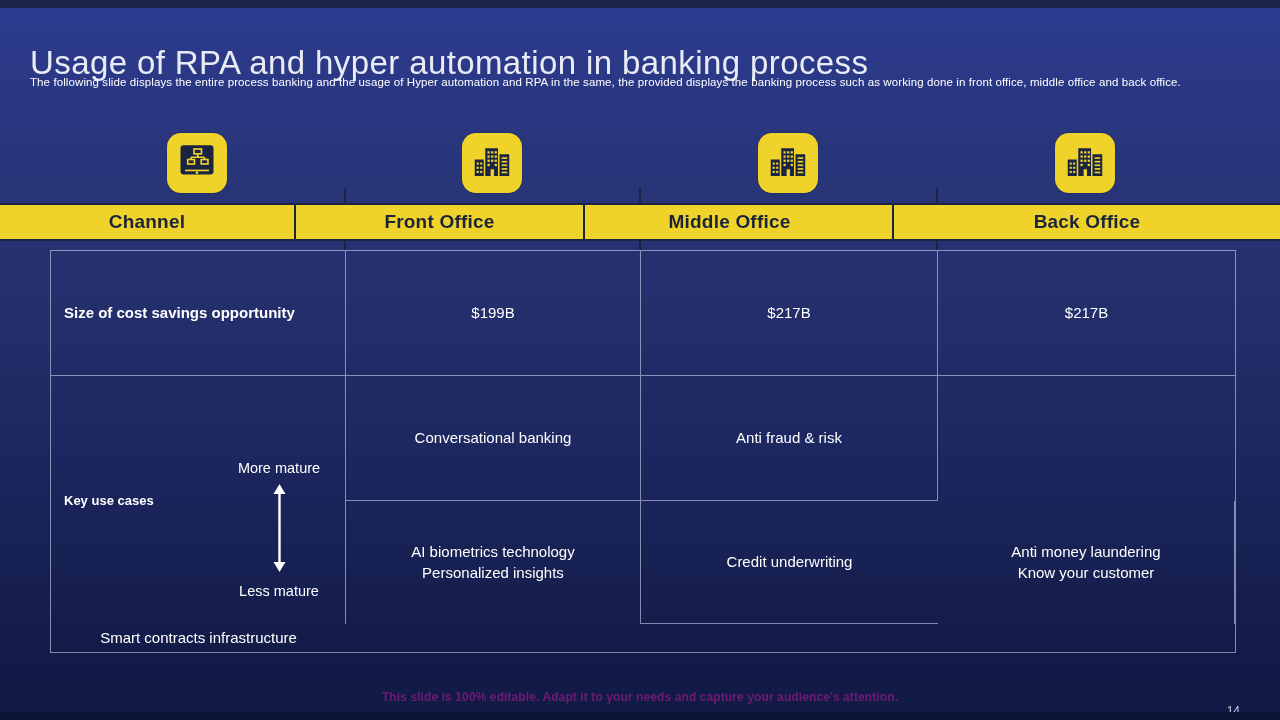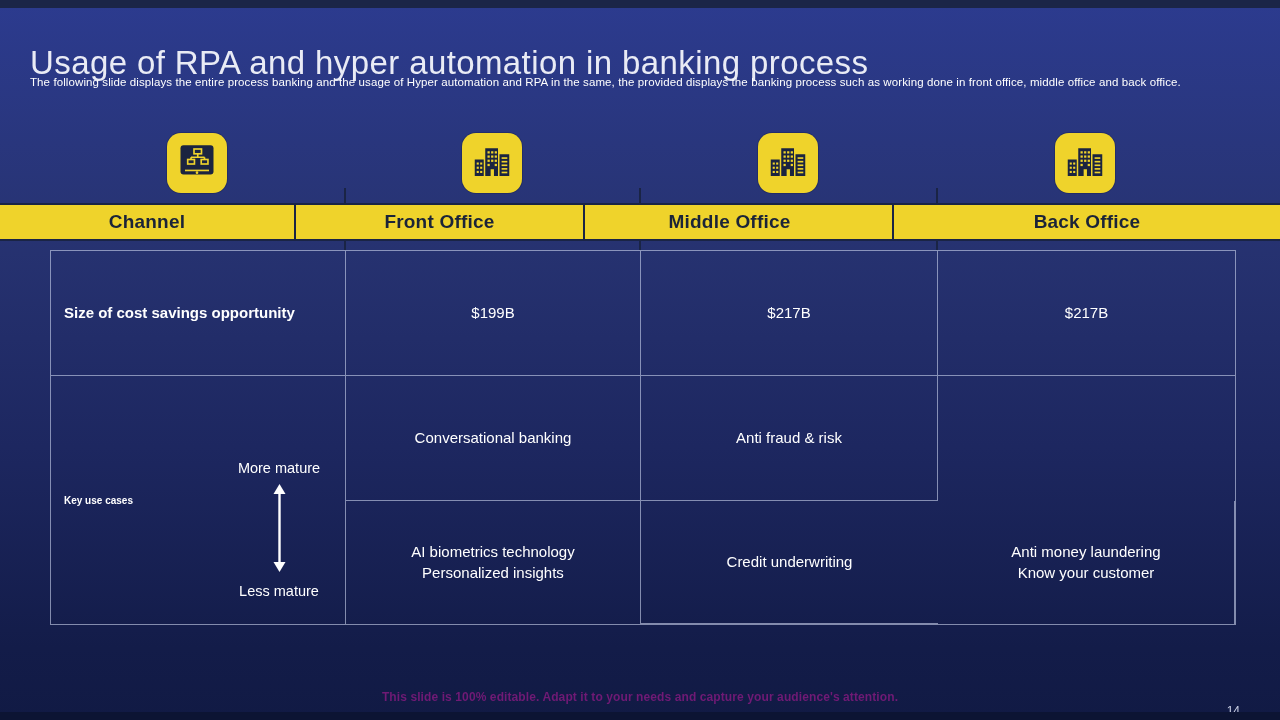--- a/index.html
+++ b/index.html
@@ -35,21 +35,21 @@
     grid-template-columns:295px 295px 297px 297px;
     grid-template-rows:125px 125px 123px;
     border:1px solid var(--line);}
   .cell{border-right:1px solid var(--line);border-bottom:1px solid var(--line);
     display:flex;align-items:center;justify-content:center;color:#FFFFFF;font-size:15px;
     text-align:center;white-space:pre-line;line-height:1.35;padding:4px;}
   .cell.last-col{border-right:none;}
   .cell.last-row{border-bottom:none;}
   .cell.row-label{justify-content:flex-start;text-align:left;padding-left:13px;font-weight:bold;}
   .merged{grid-column:1;grid-row:2 / 4;position:relative;border-right:1px solid var(--line);}
-  .kuc-label{position:absolute;left:13px;top:50%;transform:translateY(-50%);font-weight:bold;font-size:10px;color:#FFFFFF;}
+  .kuc-label{position:absolute;left:13px;top:50%;transform:translateY(-50%);font-weight:bold;font-size:13px;color:#FFFFFF;}
   .maturity{position:absolute;left:158px;top:84px;width:140px;display:flex;flex-direction:column;align-items:center;color:#FFFFFF;font-size:14.5px;}
   .maturity .arrow-wrap{margin:8px 0;}
 
   .footer{position:absolute;left:0;bottom:16px;width:1280px;text-align:center;
     font-size:12px;font-weight:bold;color:#701a75;letter-spacing:.1px;}
   .page-num{position:absolute;right:40px;bottom:2px;font-size:12px;color:#CBD1E4;}
 </style>
 </head>
 <body>
 
@@ -220,18 +220,19 @@
     </div>
   </div>
   <div class="cell">Conversational banking</div>
   <div class="cell">Anti fraud &amp; risk</div>
   <div class="cell last-row" style="grid-column:2;">AI biometrics technology
 Personalized insights</div>
 
   <div class="cell last-col">Credit underwriting</div>
   <div class="cell last-row">Anti money laundering
 Know your customer</div>
+  <div class="cell last-row last-col">Smart contracts infrastructure</div>
 </div>
 
 <div class="footer">This slide is 100% editable. Adapt it to your needs and capture your audience's attention.</div>
 <div class="page-num">14</div>
 
 <div class="bottom-strip"></div>
 
 </body></html>

